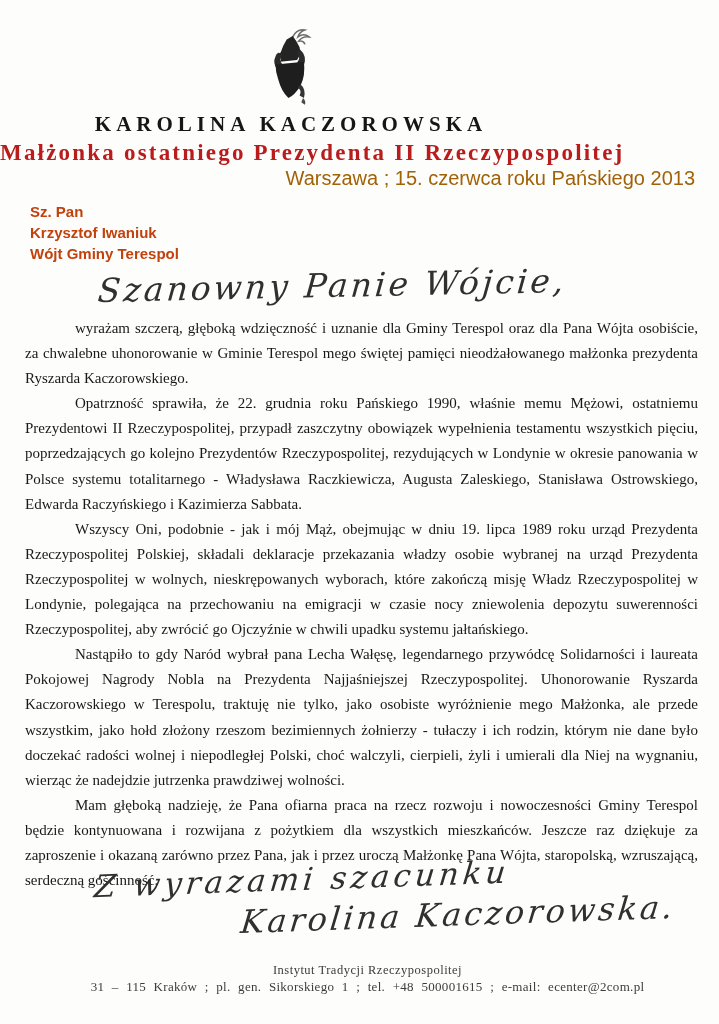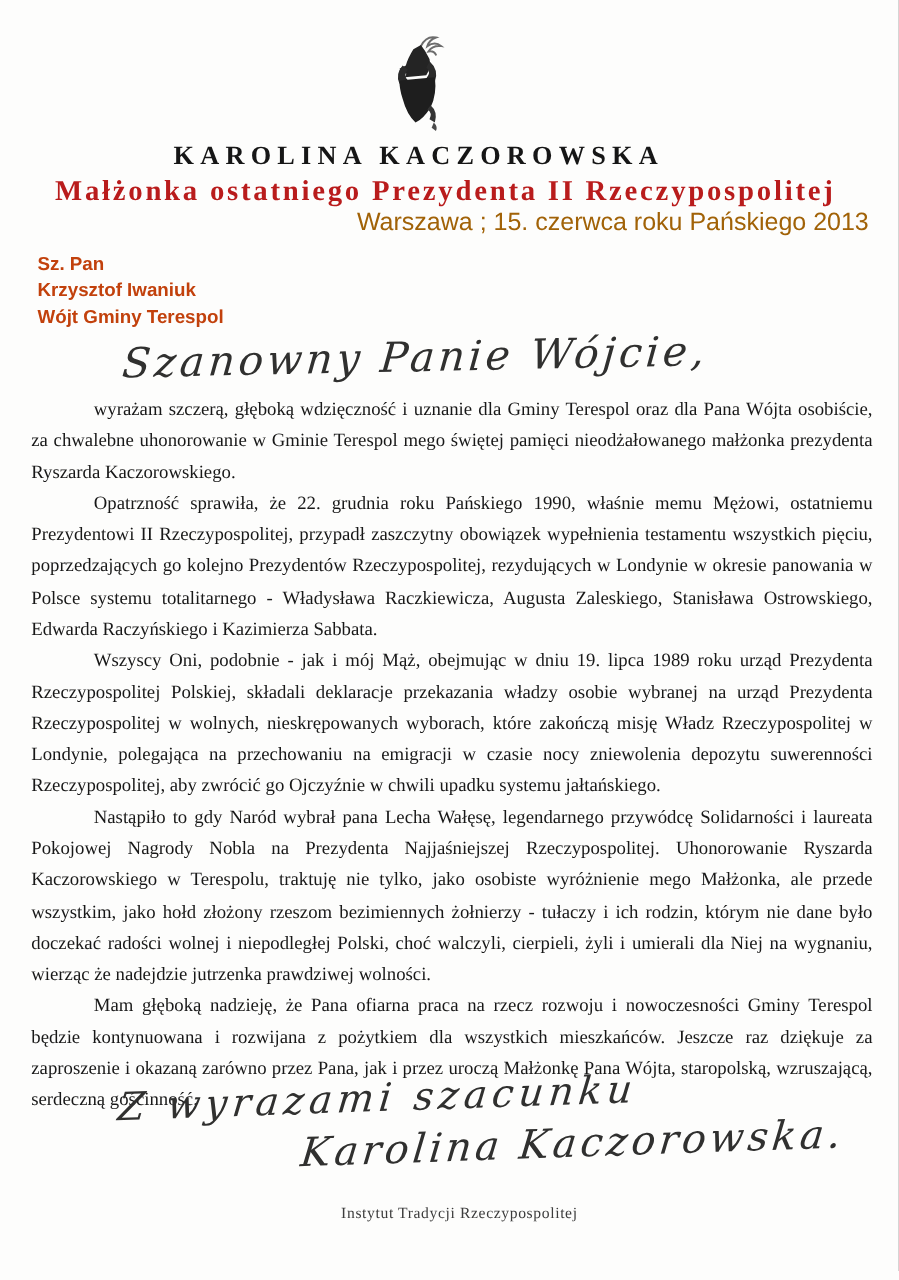--- a/index.html
+++ b/index.html
@@ -14,21 +14,20 @@
     overflow: hidden;
   }
 
   
   .letterhead {
     position: absolute;
     top: 24px;
     left: 0;
     width: 582px;
     text-align: center;
-    margin-left: 44px;
   }
   .emblem {
     display: block;
     margin: 0 auto 2px auto;
     width: 62px;
     height: 86px;
   }
   .letterhead-name {
     font-family: "Liberation Serif", serif;
     font-weight: bold;
@@ -184,15 +183,16 @@
     <p>Mam głęboką nadzieję, że Pana ofiarna praca na rzecz rozwoju  i nowoczesności Gminy Terespol będzie kontynuowana i rozwijana z pożytkiem dla wszystkich mieszkańców. Jeszcze raz dziękuje za zaproszenie i okazaną zarówno przez Pana, jak i przez uroczą Małżonkę Pana Wójta, staropolską, wzruszającą, serdeczną gościnność.</p>
   </div>
 
   <div class="closing">
     <div class="handwriting closing-line1">Z wyrazami szacunku</div>
     <div class="handwriting closing-line2">Karolina Kaczorowska.</div>
   </div>
 
   <div class="footer">
     <div class="footer-institution">Instytut Tradycji Rzeczypospolitej</div>
+    <div class="footer-address">31 – 115  Kraków   ;   pl. gen. Sikorskiego 1   ;   tel. +48 500001615  ;   e-mail:  ecenter@2com.pl</div>
   </div>
 
 </div>
 
 </body></html>

